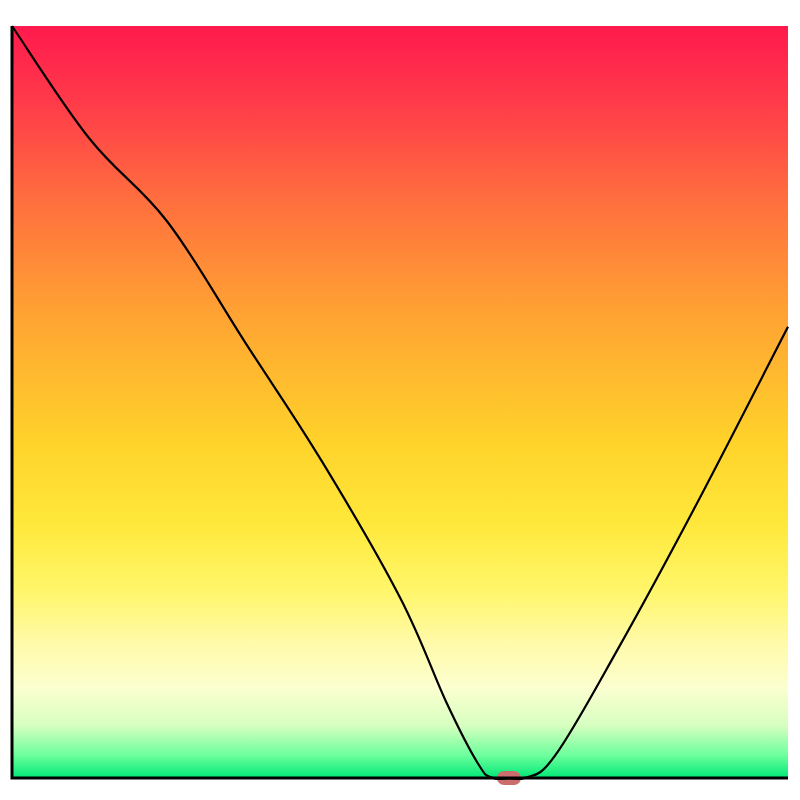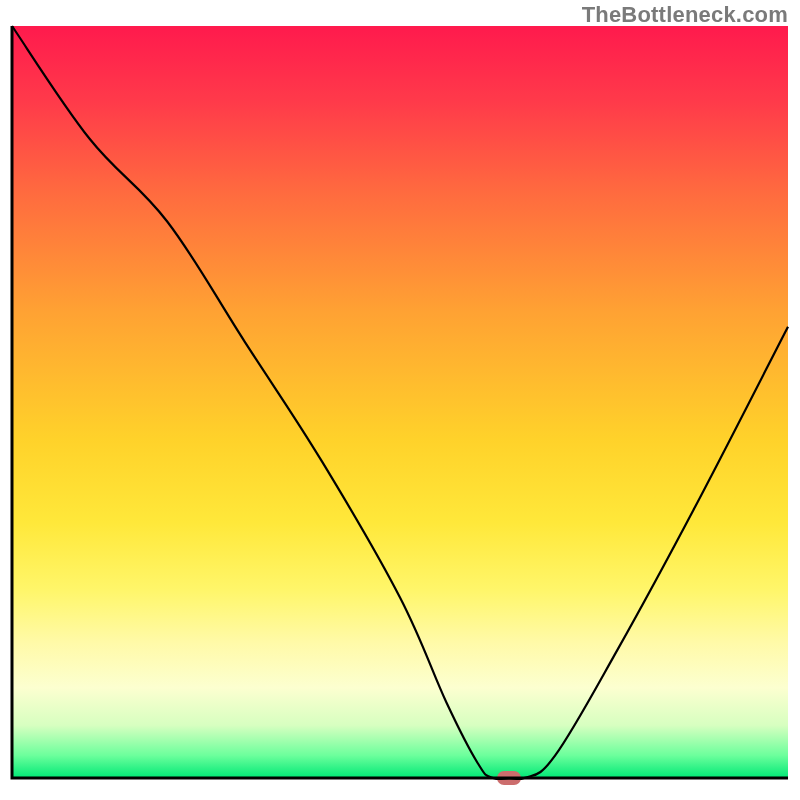--- a/index.html
+++ b/index.html
@@ -83,21 +83,20 @@
   .data-line {
     stroke: #000000;
     stroke-width: 2.2;
     fill: none;
   }
 </style>
 </head>
 <body>
 
 <div class="container">
-  <div class="attribution">TheBottleneck.com</div>
 
   <div class="plot-wrapper">
     <div class="plot-area">
       <div class="gradient-bg"></div>
 
       <div class="marker" id="opt-marker" style="left: 498.64px; top: 754px;"></div>
 
       <svg class="curve" viewBox="0 0 780 756" preserveAspectRatio="none">
         <polyline class="axis-line" points="2,2 2,754 778,754"></polyline>
         <path id="curve-path" class="data-line" d="M 2.00 2.00 C 15.97 22.30, 51.66 79.61, 79.60 114.80 C 107.54 149.99, 129.26 160.97, 157.20 197.52 C 185.14 234.07, 206.86 274.52, 234.80 317.84 C 262.74 361.16, 284.46 392.14, 312.40 438.16 C 340.34 484.18, 367.65 530.20, 390.00 573.52 C 412.35 616.84, 422.59 649.02, 436.56 678.80 C 450.53 708.58, 459.22 725.42, 467.60 738.96 C 475.98 752.50, 474.74 751.29, 483.12 754.00 C 491.50 756.71, 502.99 758.06, 514.16 754.00 C 525.33 749.94, 528.44 754.45, 545.20 731.44 C 561.96 708.43, 582.14 670.83, 607.28 626.16 C 632.42 581.49, 654.15 541.48, 684.88 483.28 C 715.61 425.08, 761.24 335.29, 778.00 302.80"></path>

